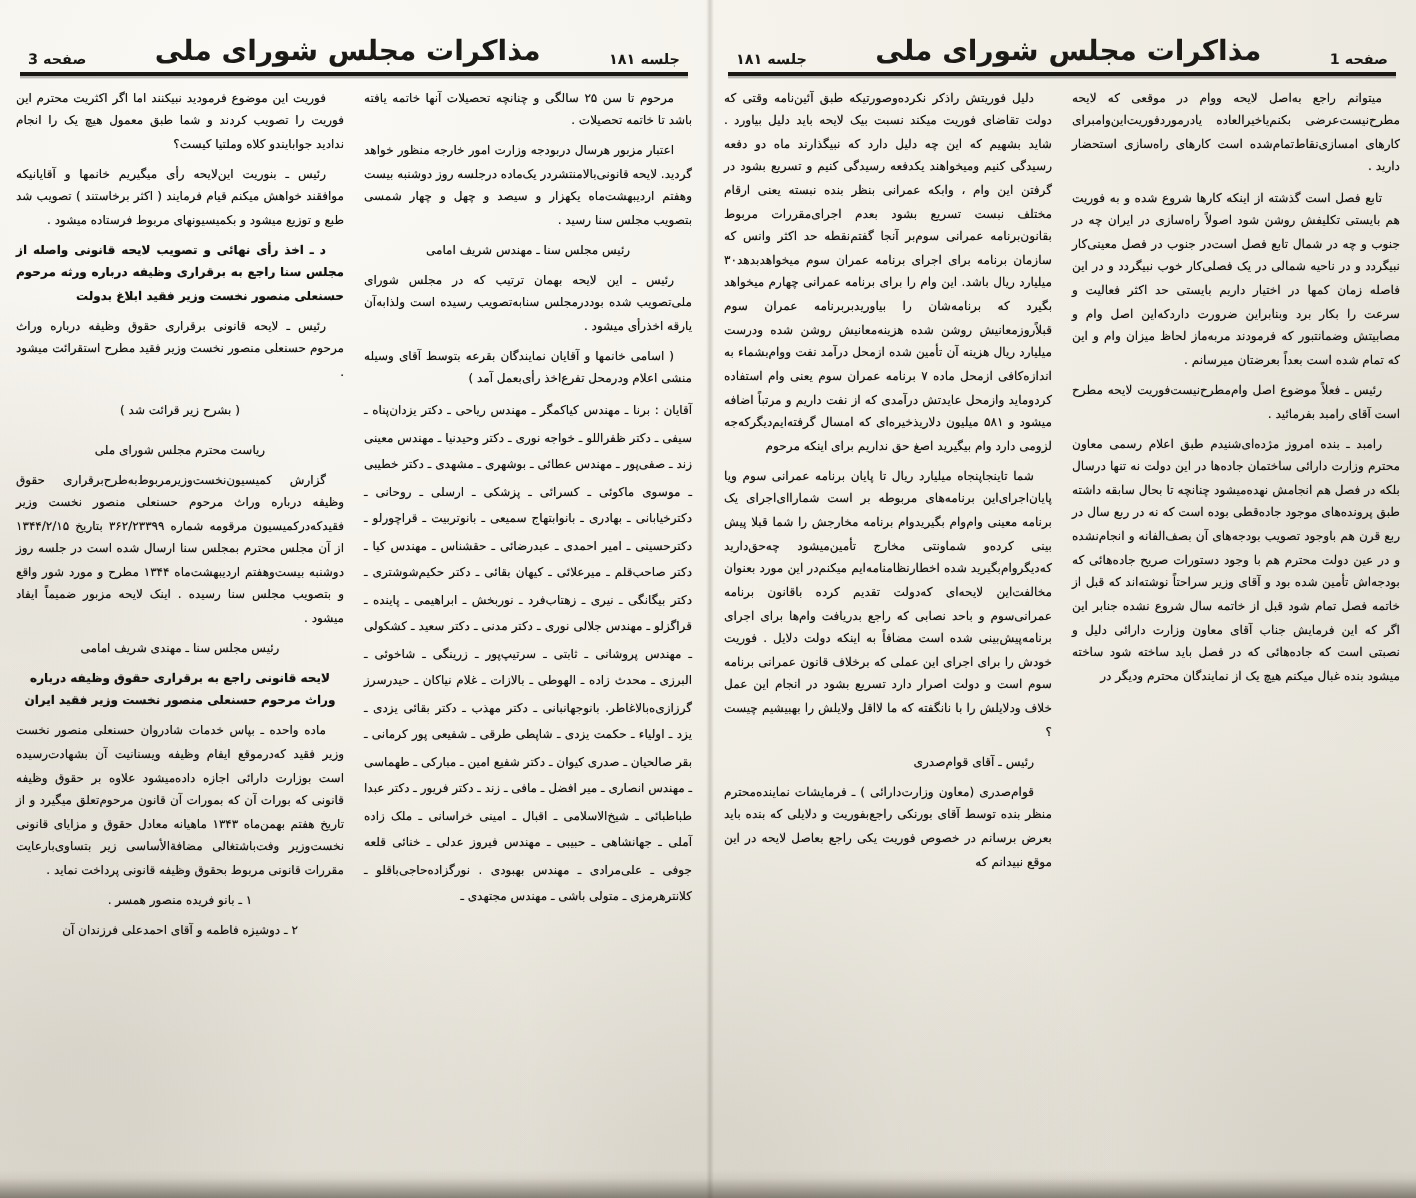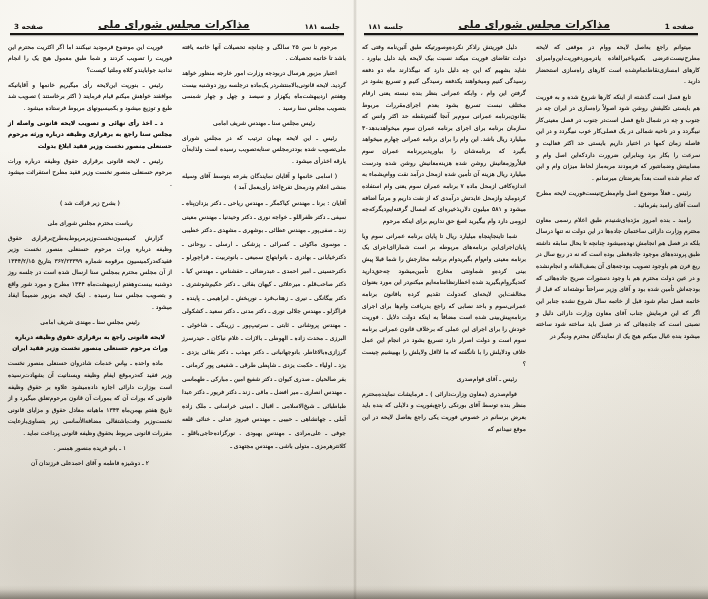--- a/index.html
+++ b/index.html
@@ -48,21 +48,21 @@
   }
   #page-left{ left:0; width:354px; }
   #page-right{ left:354px; width:354px; }
 
   .page-header{
     display:flex;align-items:flex-end;justify-content:space-between;
     font-size:7.2px;font-weight:bold;color:#1c1a17;
     padding:0 6px 2px 6px;
     letter-spacing:.2px;
   }
-  .page-header .hdr-center{font-size:11px;text-decoration:underline;}
+  .page-header .hdr-center{font-size:14px;}
   .hdr-rule{
     height:1.6px;background:#1a1815;margin:0 2px 6px 2px;
     box-shadow:0 1.2px 0 rgba(0,0,0,.25);
   }
 
   .cols{display:flex;gap:10px;height:560px;}
   .col{
     flex:1 1 0;
     min-width:0;
     font-size:6.05px;

